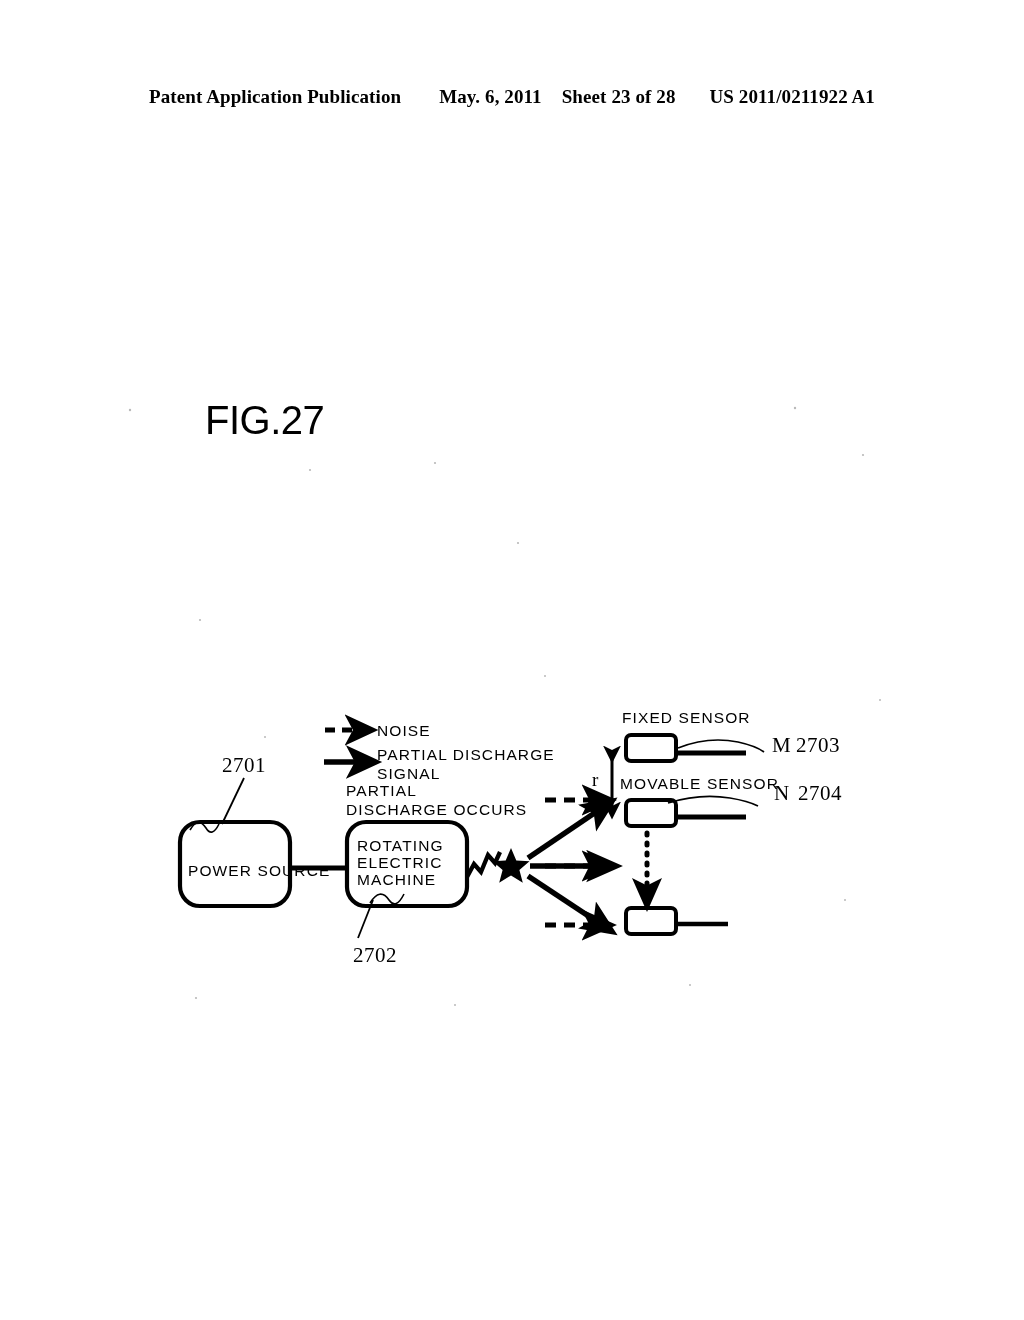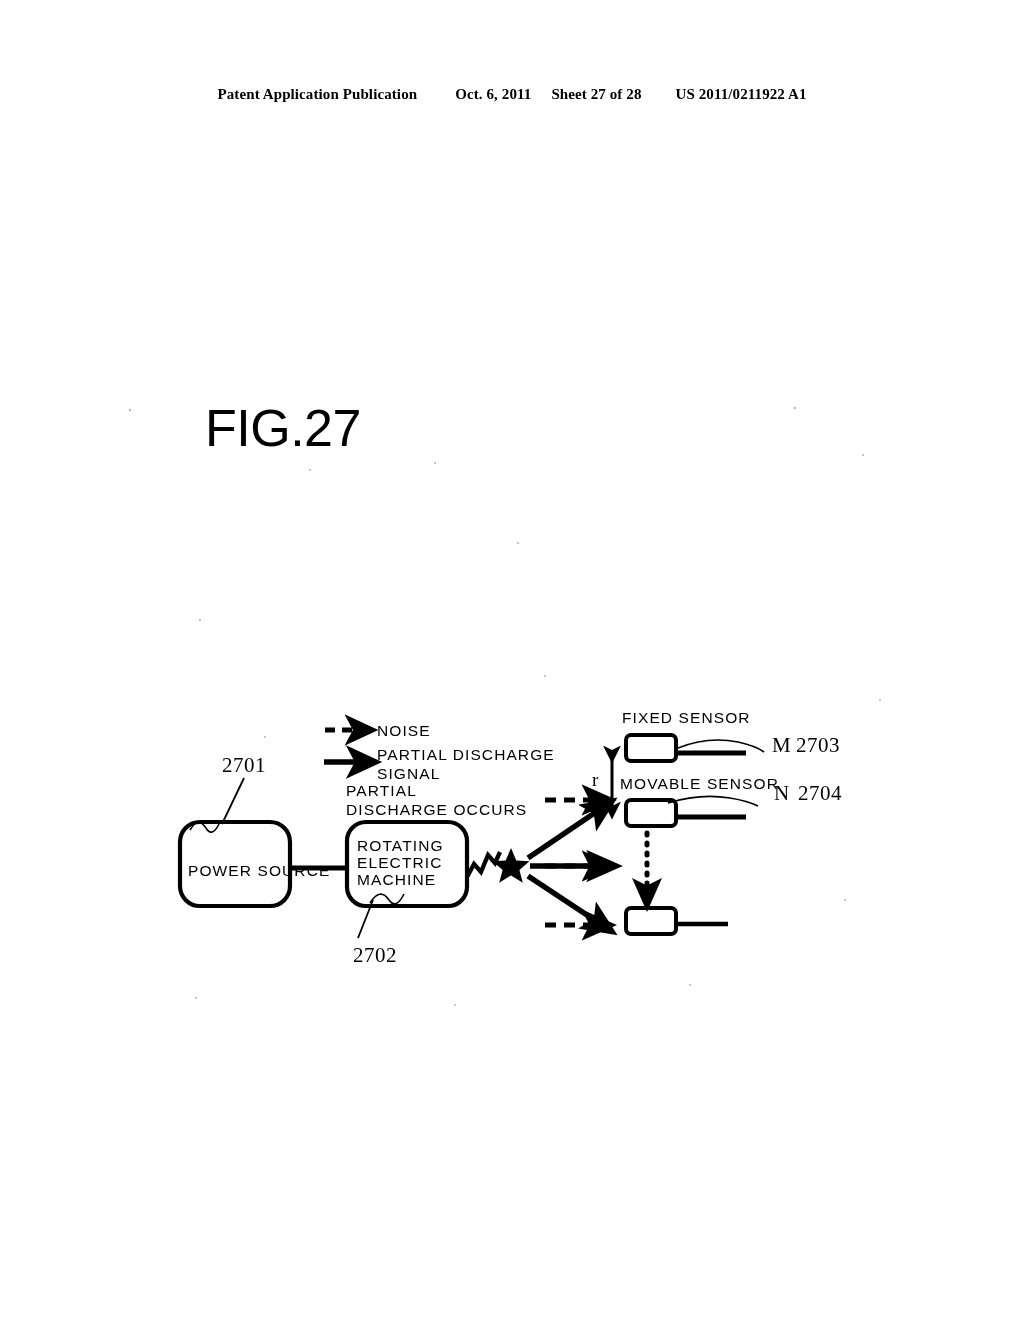--- a/index.html
+++ b/index.html
@@ -21,36 +21,36 @@
   #page-header {
     position: absolute;
     top: 86px;
     left: 0;
     width: 1024px;
     display: flex;
     justify-content: center;
     align-items: baseline;
     font-family: "Liberation Serif", serif;
     font-weight: bold;
-    font-size: 15px;
+    font-size: 19px;
     letter-spacing: 0.1px;
     white-space: nowrap;
   }
   #page-header .seg { display: inline-block; }
   .h-gap-1 { width: 38px; }
   .h-gap-2 { width: 20px; }
   .h-gap-3 { width: 34px; }
 
   
   #fig-label {
     position: absolute;
     left: 205px;
     top: 398px;
     font-family: "Liberation Sans", sans-serif;
-    font-size: 52px;
+    font-size: 40px;
     letter-spacing: -0.5px;
     font-weight: 400;
   }
 
   
   #diagram {
     position: absolute;
     left: 0;
     top: 0;
     width: 1024px;
@@ -83,23 +83,23 @@
     fill: #000;
   }
   .speck { fill: #b9b9b9; }
 </style>
 </head>
 <body>
 
 <div id="page-header">
   <span class="seg">Patent Application Publication</span>
   <span class="h-gap-1"></span>
-  <span class="seg">Oct. 6, 2011</span>
+  <span class="seg">May. 6, 2011</span>
   <span class="h-gap-2"></span>
-  <span class="seg">Sheet 27 of 28</span>
+  <span class="seg">Sheet 23 of 28</span>
   <span class="h-gap-3"></span>
   <span class="seg">US 2011/0211922 A1</span>
 </div>
 
 <div id="fig-label">FIG.27</div>
 
 <div id="diagram">
 <svg width="1024" height="1320" viewBox="0 0 1024 1320" xmlns="http://www.w3.org/2000/svg">
   <defs>
     <marker id="solidhead" markerWidth="9" markerHeight="9" refX="2.0" refY="3.0" orient="auto" markerUnits="strokeWidth">

